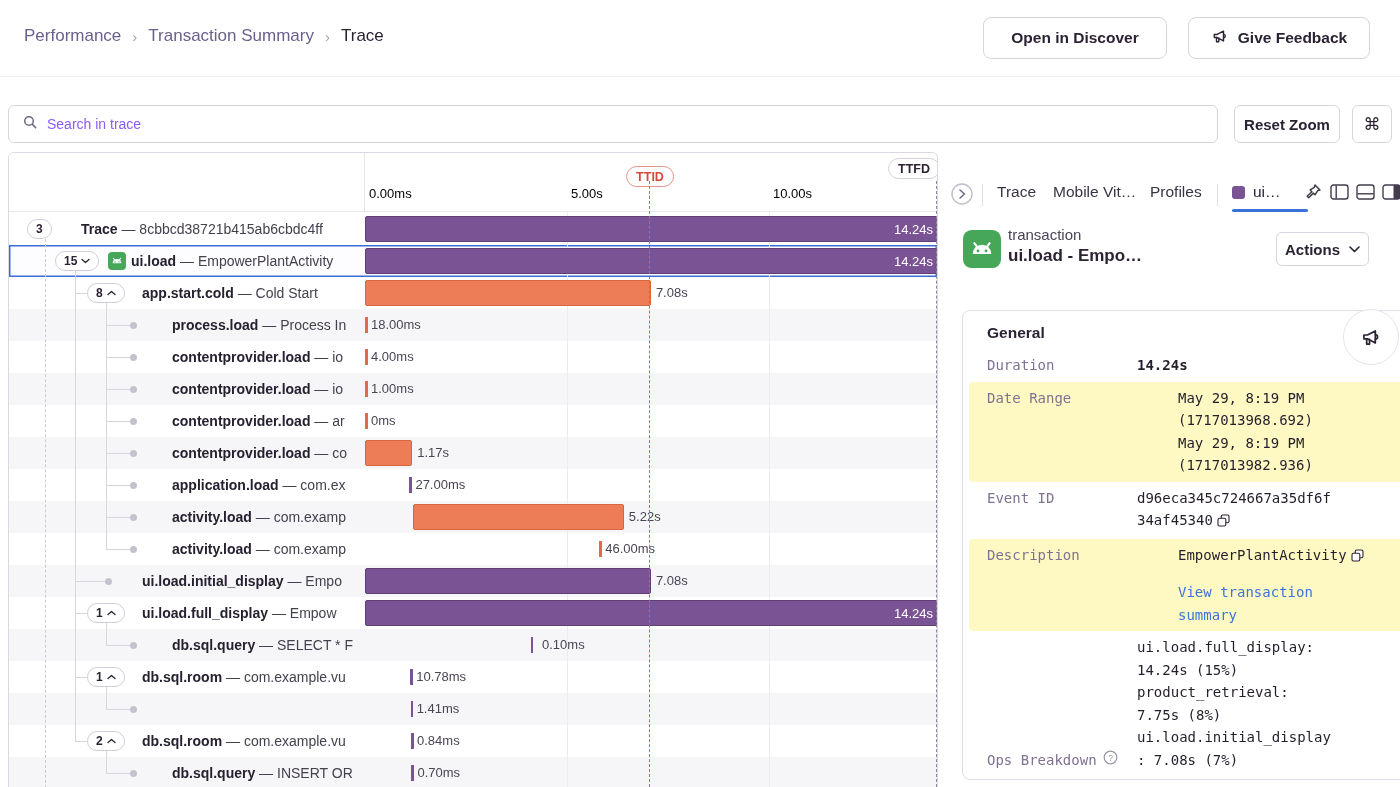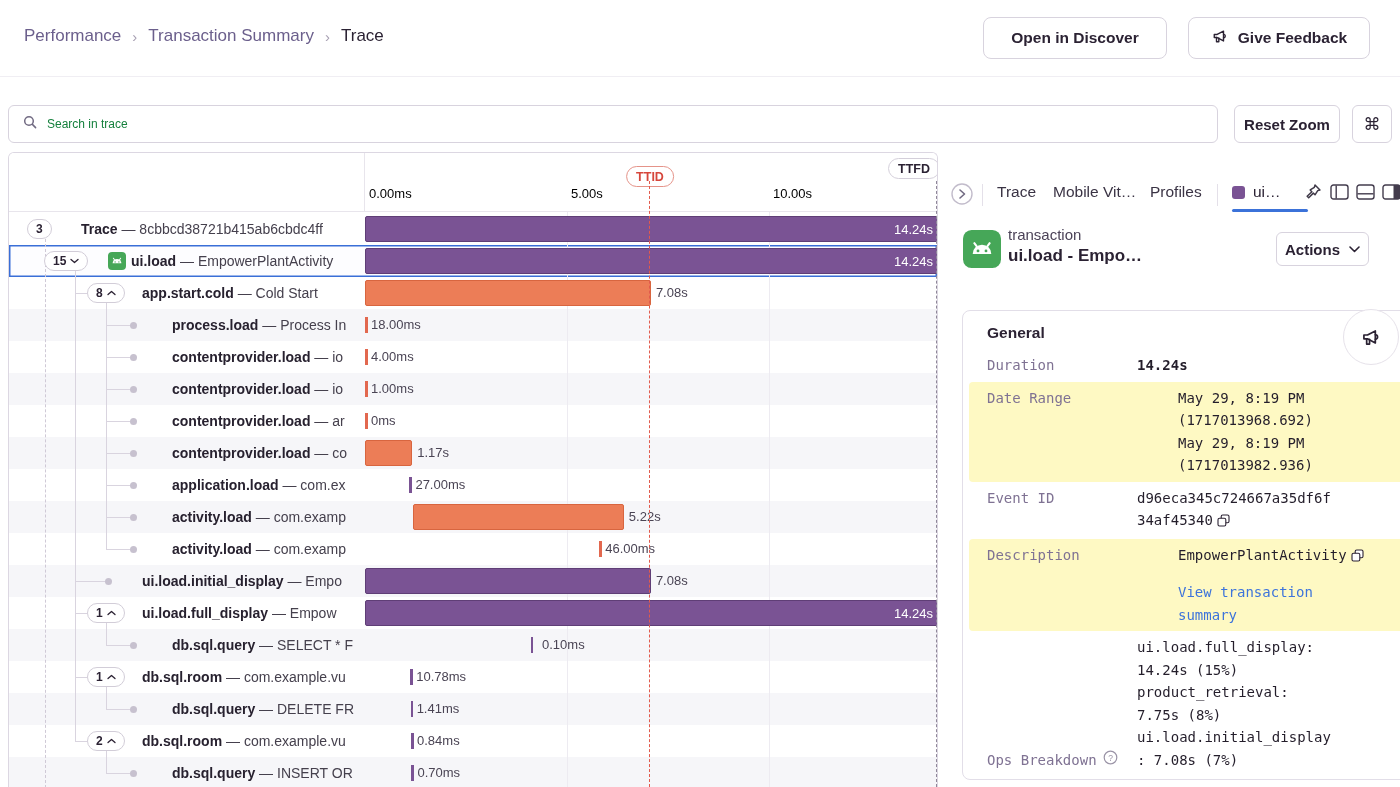--- a/index.html
+++ b/index.html
@@ -11,21 +11,21 @@
   .crumbs { position:absolute; left:24px; top:26px; display:flex; align-items:center; gap:11px; font-size:17px; }
   .crumb { color:#6b5f8c; cursor:pointer; }
   .crumb.current { color:#2b2233; }
   .crumb-sep { color:#a79fb2; font-size:15px; }
   .btn { position:absolute; display:flex; align-items:center; justify-content:center; gap:9px; background:#fff; border:1px solid #d8d3de; border-radius:8px; font-weight:700; font-size:15.5px; color:#2b2233; cursor:pointer; }
   .btn-discover { left:983px; top:17px; width:184px; height:42px; }
   .btn-feedback { left:1188px; top:17px; width:182px; height:42px; }
 
   
   .search-box { position:absolute; left:8px; top:105px; width:1210px; height:38px; border:1px solid #d8d3de; border-radius:6px; background:#fff; display:flex; align-items:center; padding-left:13px; gap:9px; }
-  .search-placeholder { font-size:12px; color:#15803d; }
+  .search-placeholder { font-size:14px; color:#8b5cf6; }
   .btn-reset { left:1234px; top:105px; width:106px; height:38px; border-radius:6px; font-size:15px; }
   .btn-cmd { left:1352px; top:105px; width:40px; height:38px; border-radius:6px; font-size:17px; font-weight:400; }
 
   
   .trace { position:absolute; left:8px; top:152px; width:930px; height:635px; border:1px solid #dcd7e2; border-bottom:none; border-radius:6px 6px 0 0; background:#fff; overflow:hidden; }
   .axis { position:absolute; left:0; top:0; width:100%; height:59px; border-bottom:1px solid #e8e5ec; background:#fff; z-index:4; }
   .axis-divider { position:absolute; left:355px; top:0; width:1px; height:59px; background:#e8e5ec; }
   .axis-label { position:absolute; top:33px; font-size:13px; color:#000000; }
   .marker-badge { position:absolute; top:5px; height:21px; display:flex; align-items:center; padding:0 9px; border-radius:11px; background:#fff; font-size:12.5px; font-weight:700; transform:translateX(-50%); }
   .ttid-badge { left:641px; color:#d6473c; border:1px solid #e59389;margin-top:8px; }
@@ -134,21 +134,21 @@
         <span class="name-cell">
           <span class="count-badge" style="left:18px">3</span>
           <span class="row-label" style="left:72px"><span class="row-op">Trace</span><span class="row-desc">&nbsp;— 8cbbcd38721b415ab6cbdc4ff</span></span>
         </span>
         <span class="bar purple" style="left:356px;width:575.0112px">
           <span class="bar-label-in">14.24s</span>
         </span>
       </div>
       <div class="row selected" style="top: 32px;">
         <span class="name-cell">
-          <span class="count-badge" style="left:35px">15<svg width="9" height="6" viewBox="0 0 9 6" fill="none">
+          <span class="count-badge" style="left:46px">15<svg width="9" height="6" viewBox="0 0 9 6" fill="none">
               <polyline points="1,1.5 4.5,4.5 8,1.5" stroke="#2b2233" stroke-width="1.3" stroke-linecap="round" stroke-linejoin="round"></polyline>
             </svg></span>
           <span class="android-chip"><svg width="18" height="18" viewBox="0 0 20 20">
               <rect width="20" height="20" rx="4.5" fill="#46a758"></rect>
               <path d="M5.1 12.6a4.9 4.9 0 0 1 9.8 0z" fill="#fff"></path>
               <rect x="6" y="6.2" width="1.1" height="3" rx=".55" transform="rotate(-38 6.55 7.7)" fill="#fff"></rect>
               <rect x="12.9" y="6.2" width="1.1" height="3" rx=".55" transform="rotate(38 13.45 7.7)" fill="#fff"></rect>
               <circle cx="7.9" cy="11" r=".75" fill="#46a758"></circle>
               <circle cx="12.1" cy="11" r=".75" fill="#46a758"></circle>
             </svg></span>
@@ -265,21 +265,20 @@
               <polyline points="1,4.5 4.5,1.5 8,4.5" stroke="#2b2233" stroke-width="1.3" stroke-linecap="round" stroke-linejoin="round"></polyline>
             </svg></span>
           <span class="row-label" style="left:133px"><span class="row-op">db.sql.room</span><span class="row-desc">&nbsp;— com.example.vu</span></span>
         </span>
         <span class="tick purple" style="left:401.2256px"></span>
         <span class="tick-label" style="left:407.2256px">10.78ms</span>
       </div>
       <div class="row zebra" style="top: 480px;">
         <span class="name-cell">
           <span class="tree-dot" style="left:121px"></span>
-          <span class="row-label" style="left:163px"><span class="row-op">db.sql.query</span><span class="row-desc">&nbsp;— DELETE FR</span></span>
         </span>
         <span class="tick purple" style="left:401.6294px"></span>
         <span class="tick-label" style="left:407.6294px">1.41ms</span>
       </div>
       <div class="row" style="top: 512px;">
         <span class="name-cell">
           <span class="count-badge" style="left:78px">2<svg width="9" height="6" viewBox="0 0 9 6" fill="none">
               <polyline points="1,4.5 4.5,1.5 8,4.5" stroke="#2b2233" stroke-width="1.3" stroke-linecap="round" stroke-linejoin="round"></polyline>
             </svg></span>
           <span class="row-label" style="left:133px"><span class="row-op">db.sql.room</span><span class="row-desc">&nbsp;— com.example.vu</span></span>

